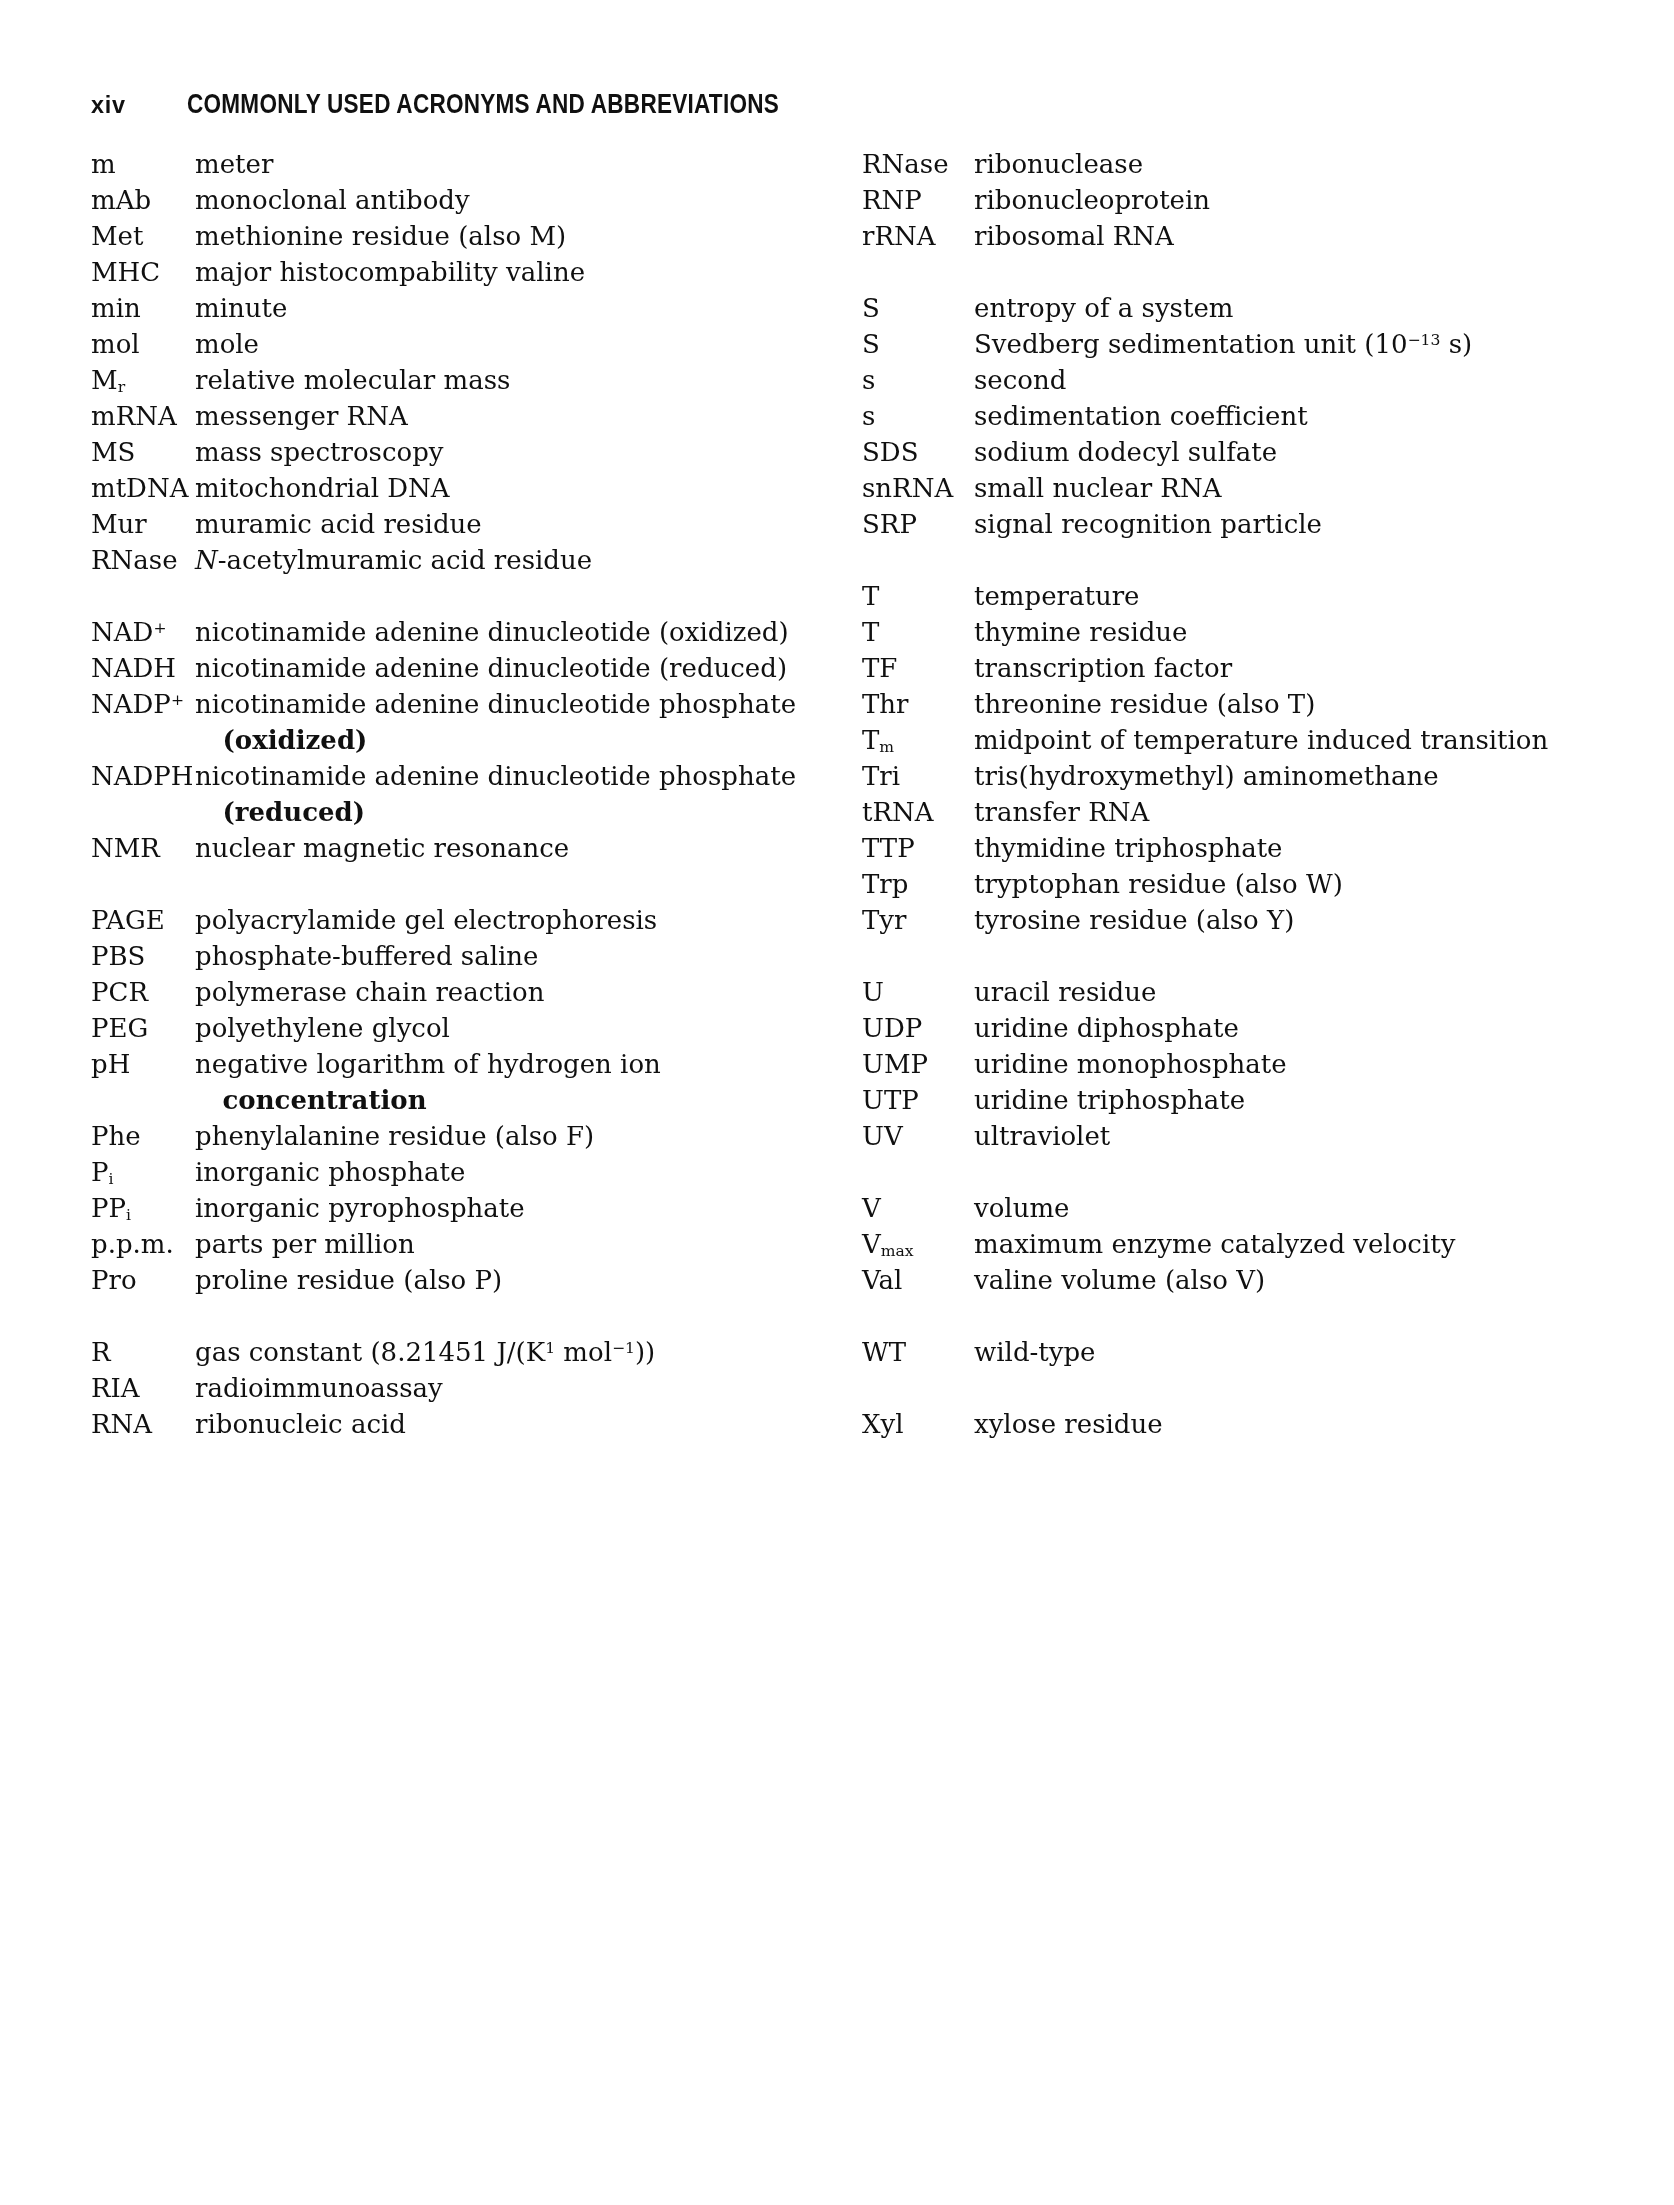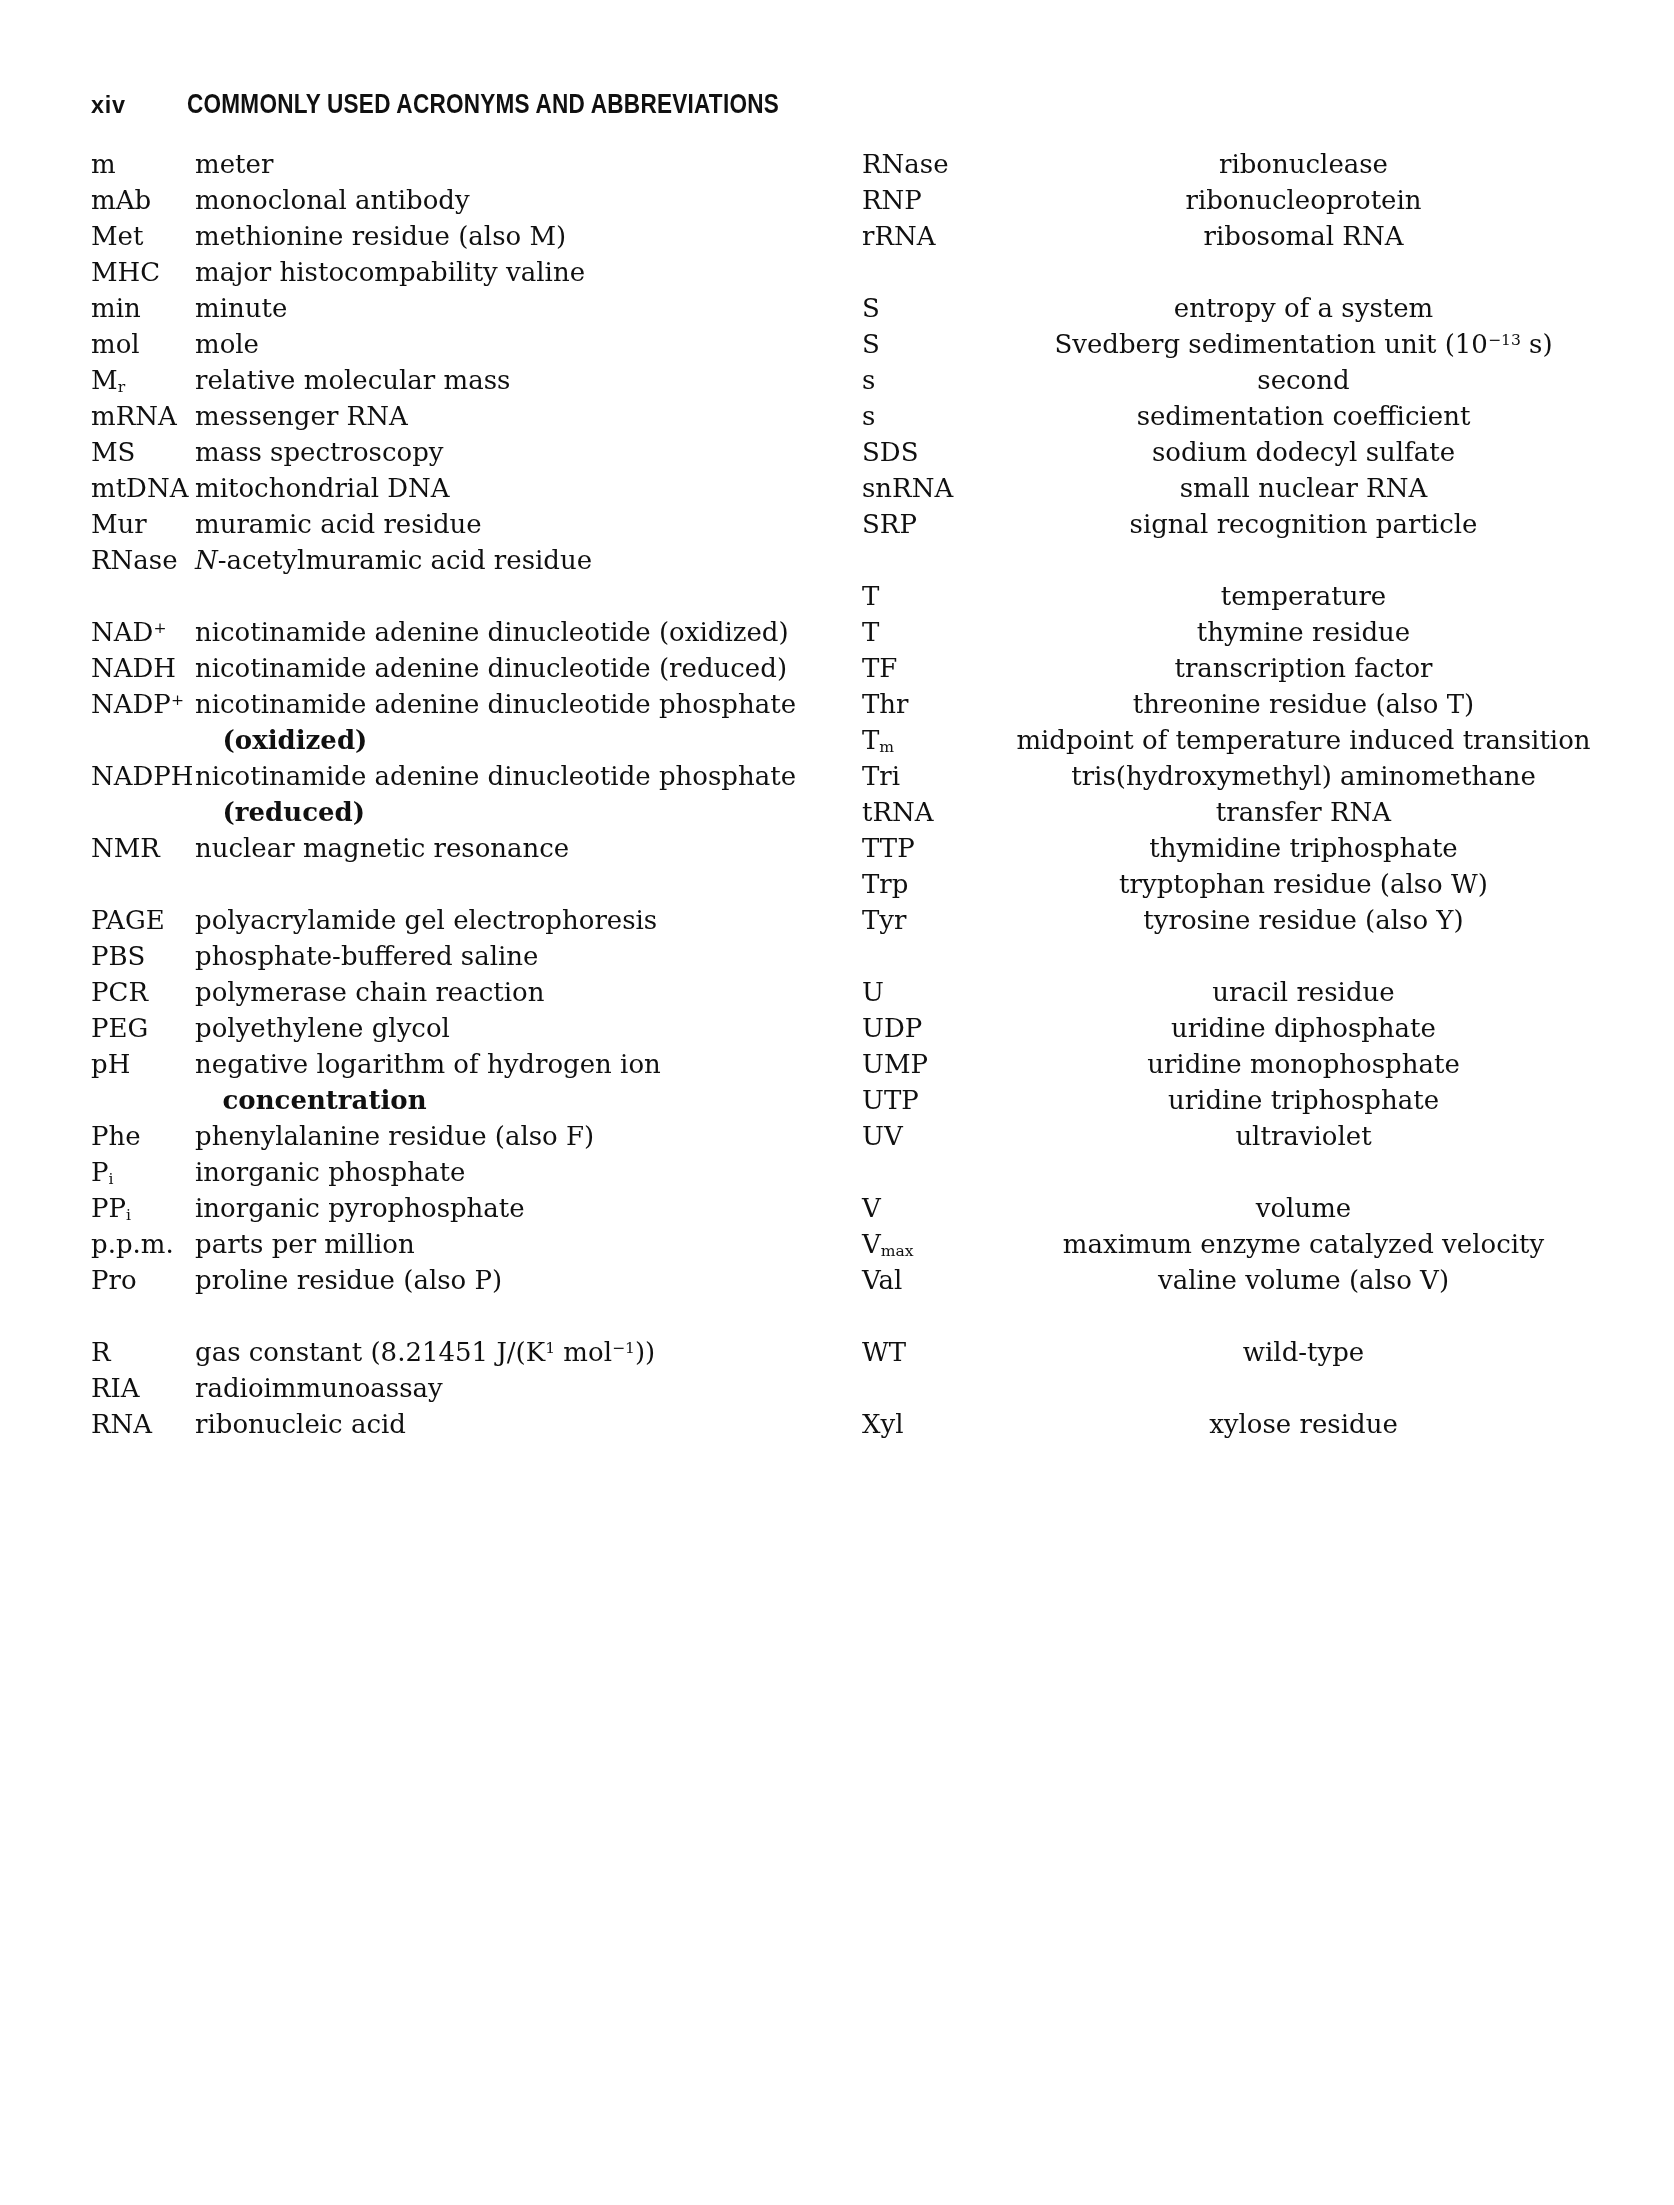--- a/index.html
+++ b/index.html
@@ -31,21 +31,21 @@
   .column{position:absolute;top:146px;}
   .column-left{left:91px;width:750px;}
   .column-right{left:862px;width:771px;}
   .group{margin-bottom:36px;}
   .entry{position:relative;}
   .abbr{
     position:absolute;left:0;top:0;
     font-size:26px;line-height:36px;white-space:nowrap;
   }
   .def{margin-left:104px;}
-  .column-right .def{margin-left:112px;text-align:center;}
+  .column-right .def{margin-left:112px;}
   .def .line{
     font-size:26px;line-height:36px;height:36px;
     white-space:nowrap;
   }
   .def .line.cont{margin-left:27.5px;font-weight:bold;}
   sup{font-size:60%;vertical-align:0.5em;line-height:0;}
   sub{font-size:60%;vertical-align:-0.2em;line-height:0;}
   i{font-style:italic;}
 </style>
 </head>

